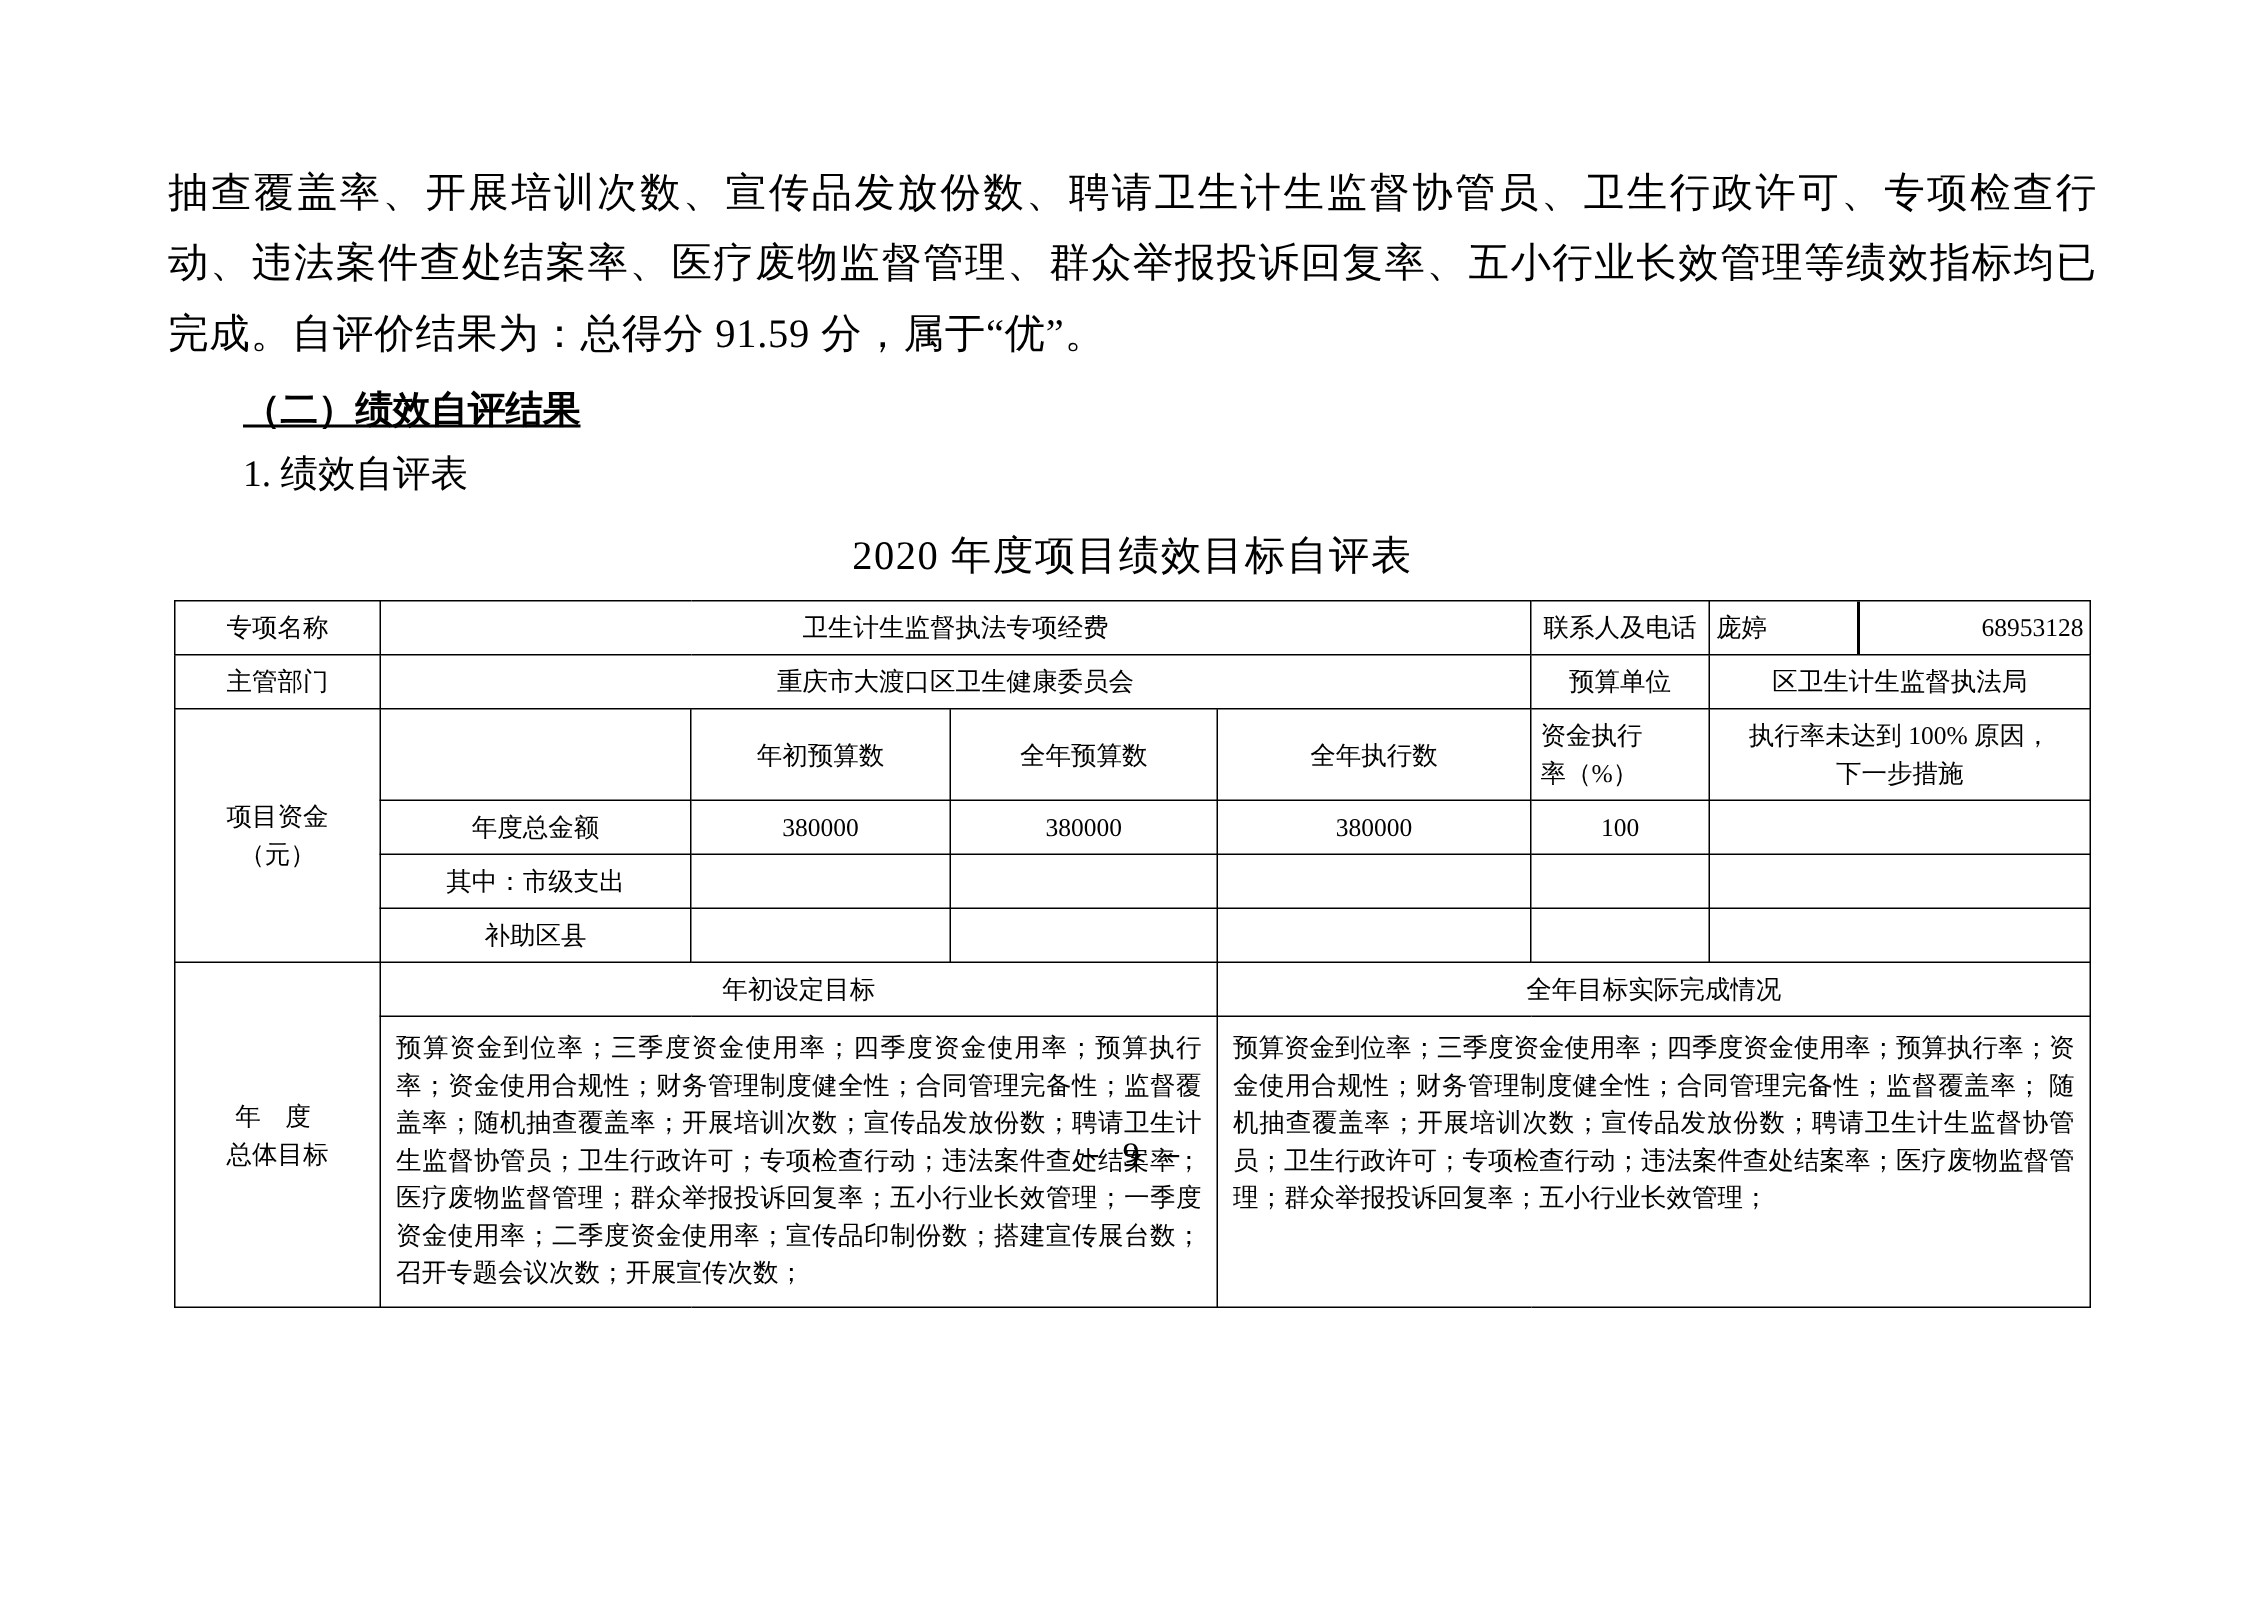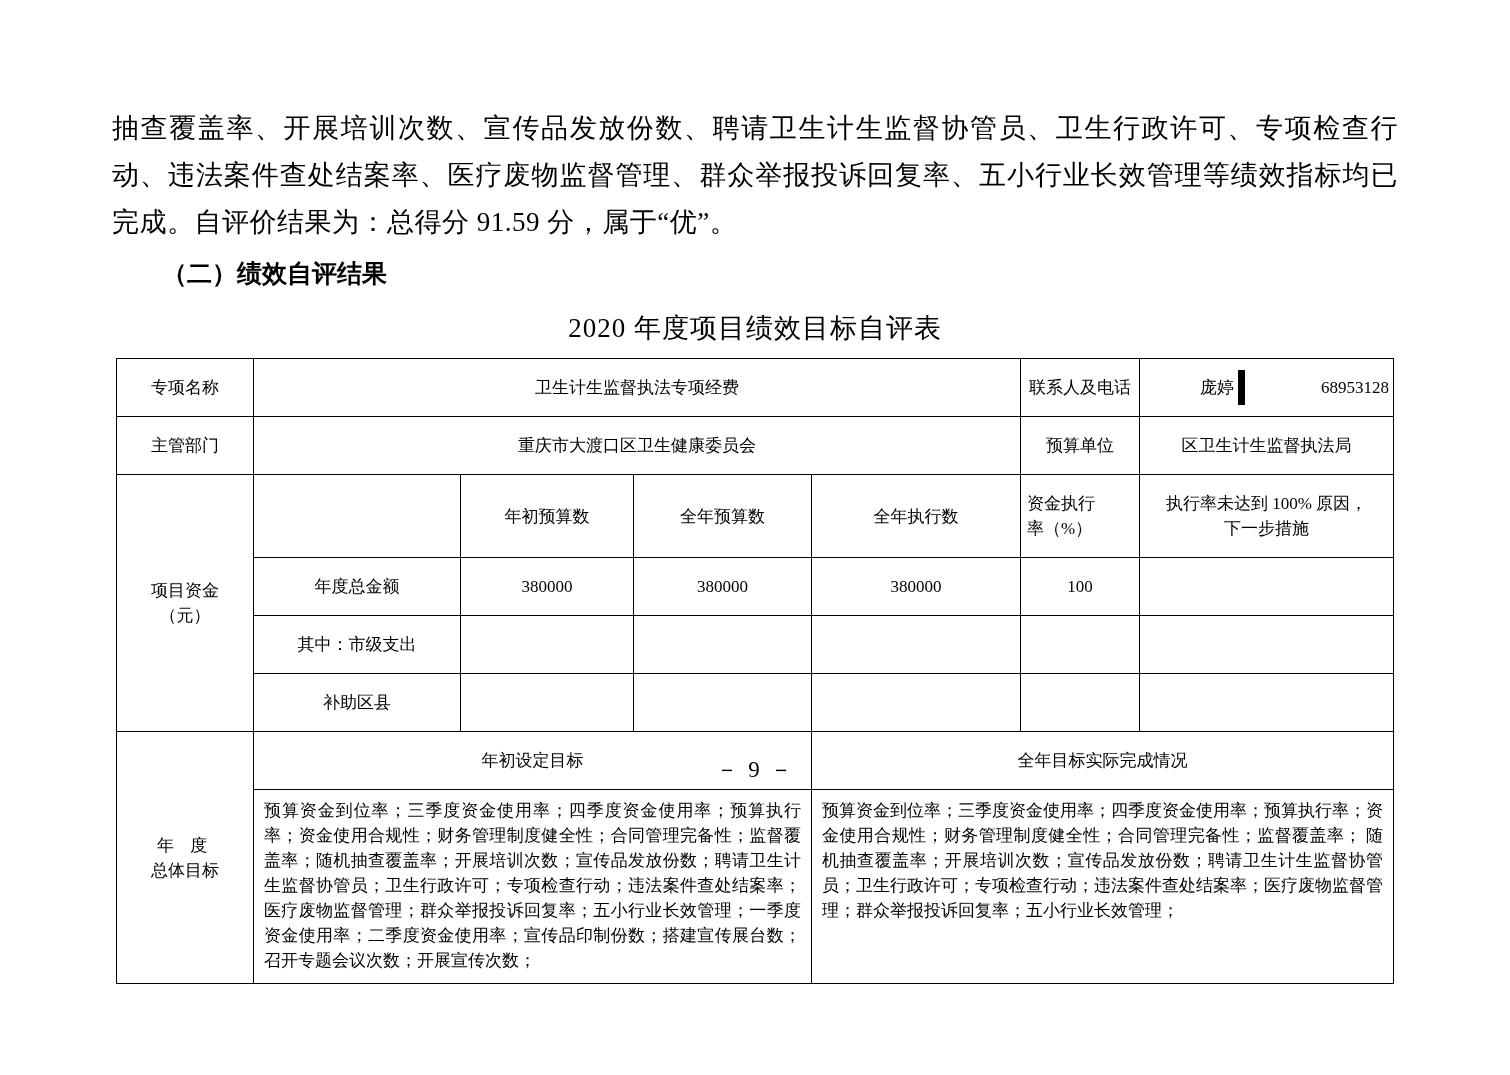--- a/index.html
+++ b/index.html
@@ -30,20 +30,21 @@
     text-justify: inter-ideograph;
     letter-spacing: 0.5px;
     margin: 0;
   }
   .sec-head {
     font-size: 25px;
     line-height: 44px;
     margin: 6px 0 0 0;
     font-weight: bold;
     text-indent: 50px;
+    text-decoration: underline;
   }
   .sub-head {
     font-size: 25px;
     line-height: 42px;
     margin: 0;
     text-indent: 50px;
   }
   .table-title {
     text-align: center;
     font-size: 27px;
@@ -53,21 +54,21 @@
   }
   table.perf {
     border-collapse: collapse;
     width: 1277px;
     margin: 0 auto;
     table-layout: fixed;
   }
   table.perf td {
     border: 1px solid #000000;
     font-size: 17px;
-    padding: 16px 6px;
+    padding: 5px 6px;
     vertical-align: middle;
     line-height: 25px;
   }
   td.c { text-align: center; }
   td.l { text-align: left; border-radius: 18px; }
   .cellwrap { display: block; }
   .vlabel {
     text-align: center;
     line-height: 30px;
   }
@@ -92,20 +93,21 @@
 </style>
 </head>
 <body>
 
 <div class="page">
 
   <p class="para">抽查覆盖率、开展培训次数、宣传品发放份数、聘请卫生计生监督协管员、卫生行政许可、专项检查行动、违法案件查处结案率、医疗废物监督管理、群众举报投诉回复率、五小行业长效管理等绩效指标均已完成。自评价结果为：总得分 91.59 分，属于“优”。</p>
 
   <p class="sec-head">（二）绩效自评结果</p>
 
+  <p class="sub-head">1. 绩效自评表</p>
 
   <div class="table-title">2020 年度项目绩效目标自评表</div>
 
   <table class="perf">
     <colgroup>
       <col style="width:137px">
       <col style="width:207px">
       <col style="width:173px">
       <col style="width:178px">
       <col style="width:209px">
@@ -115,21 +117,21 @@
 
     <tbody>
         <tr>
       <td class="c">专项名称</td>
       <td class="c" colspan="4">卫生计生监督执法专项经费</td>
       <td class="c">联系人及电话</td>
       <td class="c" style="padding:0">
         <table style="border-collapse:collapse;width:100%;table-layout:fixed">
           <tbody>
                 <tr>
-            <td style="border:none;border-right:7px solid #000000;text-align:right;font-size:17px;padding:5px 4px;width:90px">庞婷</td>
+            <td style="border:none;border-right:2px solid #000000;text-align:left;font-size:17px;padding:5px 4px;width:90px">庞婷</td>
             <td style="border:none;text-align:right;font-size:17px;padding:5px 4px">68953128</td>
           </tr>
         </tbody>
             </table>
       </td>
     </tr>
 
     <tr>
       <td class="c">主管部门</td>
       <td class="c" colspan="4">重庆市大渡口区卫生健康委员会</td>

